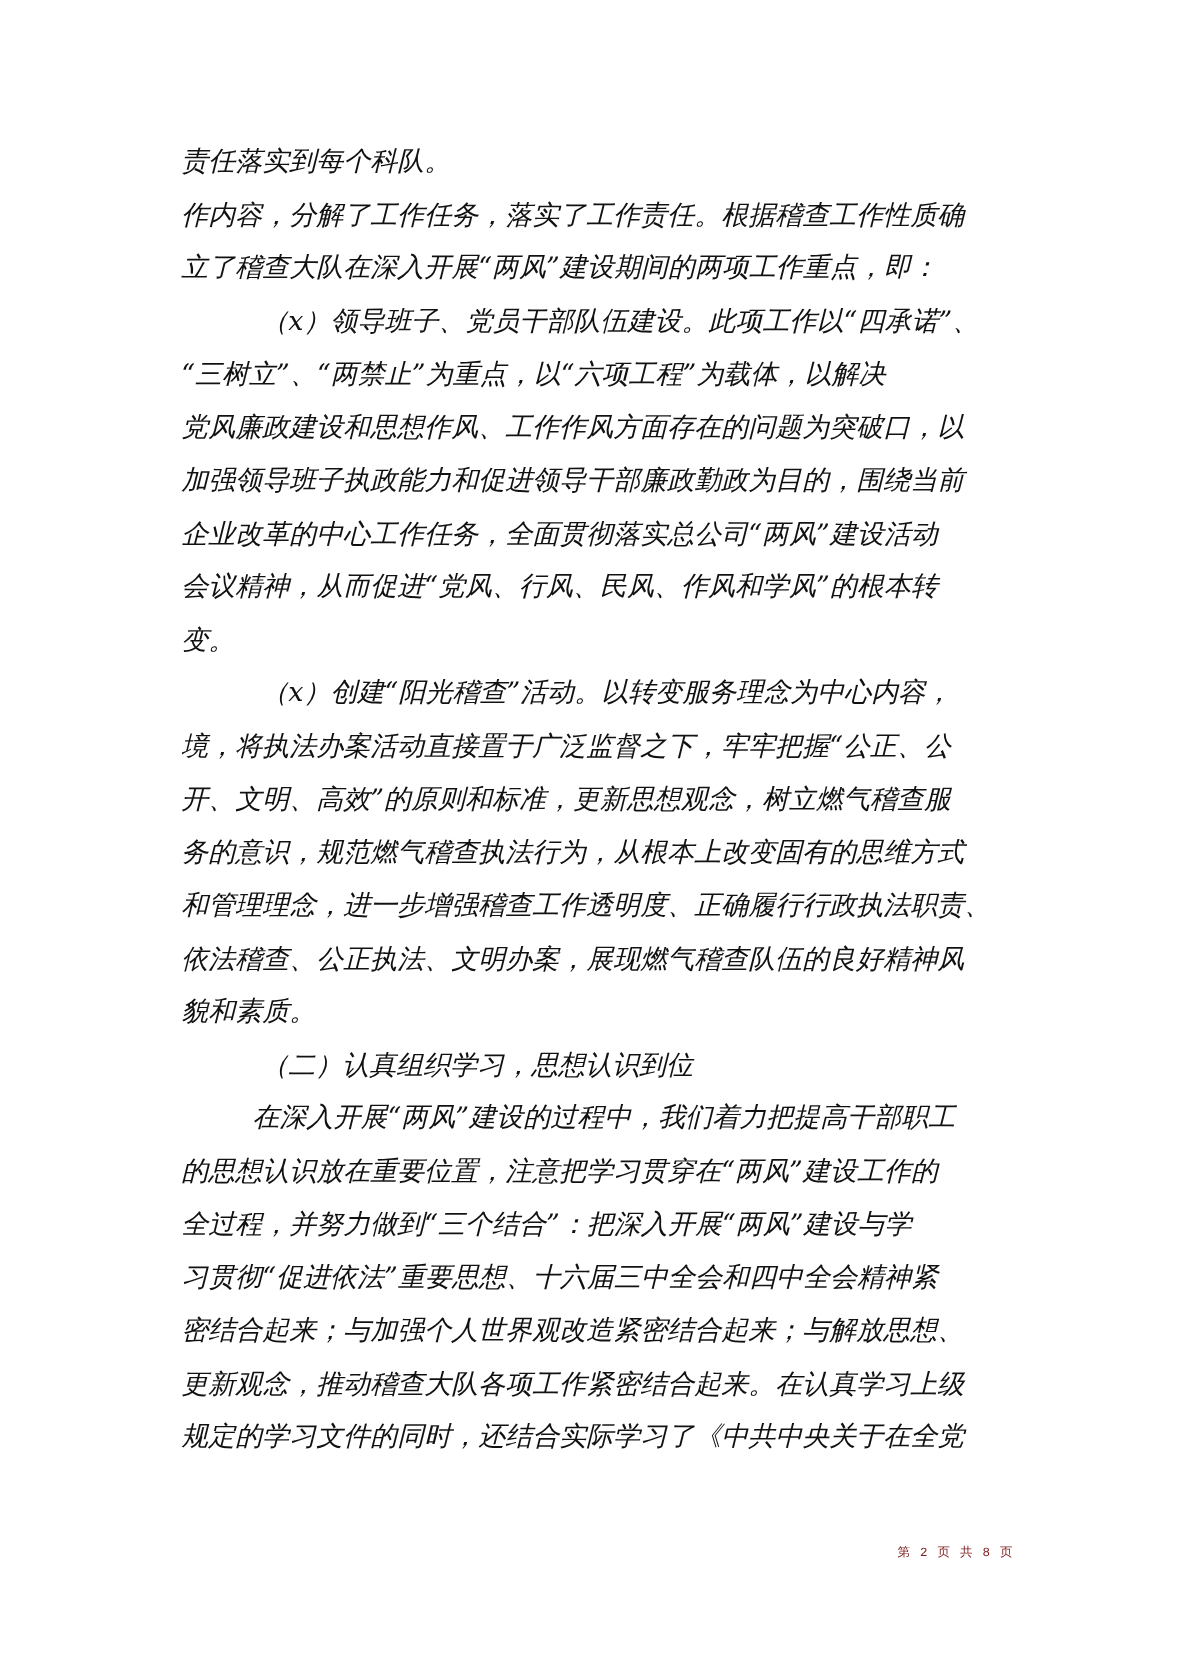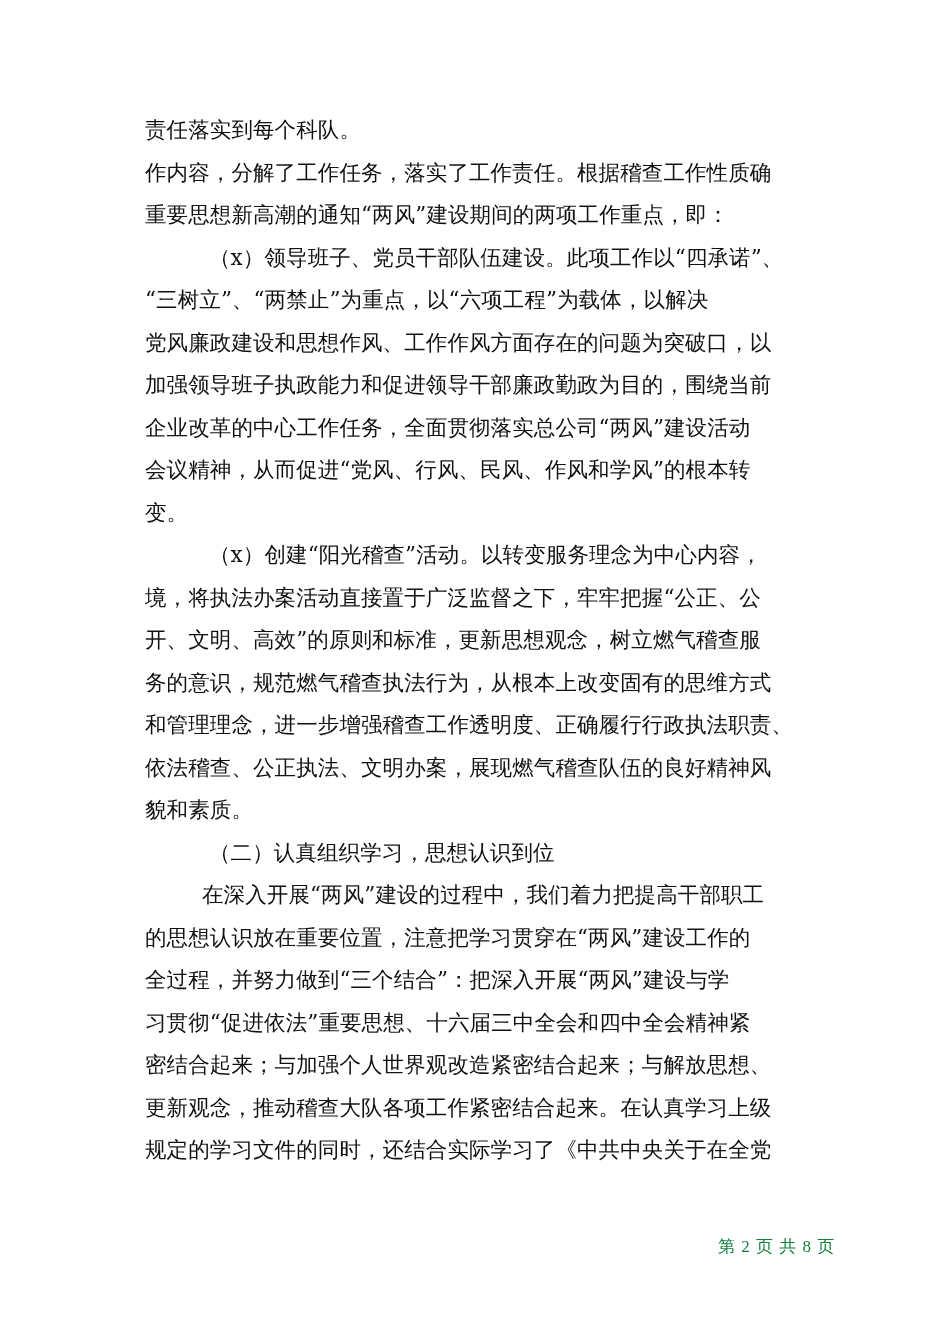--- a/index.html
+++ b/index.html
@@ -6,37 +6,37 @@
   body { width: 950px; height: 1344px; position: relative; overflow: hidden; }
   .page {
     position: absolute; left: 0; top: 0; width: 950px; height: 1344px; background: #fff;
   }
   .content {
     position: absolute; left: 145px; top: 109px; width: 662px;
     font-family: "DejaVu Serif", "Liberation Serif", serif;
     font-size: 21.5px; line-height: 42.5px; color: #111;
     text-align: justify; letter-spacing: 0.1px;
   }
-  .line { display: block; white-space: nowrap; height: 42.5px; }
+  .line { display: block; white-space: nowrap; height: 42.5px; font-style: italic; }
   .ind { padding-left: 57px; }
   .ind2 { padding-left: 64px; }
   .footer {
     position: absolute; left: 718px; top: 1235px;
-    font-family: Liberation Serif, serif;
-    font-size: 17px; color: #15803d; letter-spacing: 1px;
+    font-family: Liberation Mono, monospace;
+    font-size: 10px; color: #7f1d1d; letter-spacing: 1px;
   }
 </style>
 </head>
 <body>
 
 <div class="page">
   <div class="content">
     <span class="line">责任落实到每个科队。</span>
     <span class="line">作内容，分解了工作任务，落实了工作责任。根据稽查工作性质确</span>
-    <span class="line">重要思想新高潮的通知“两风”建设期间的两项工作重点，即：</span>
+    <span class="line">立了稽查大队在深入开展“两风”建设期间的两项工作重点，即：</span>
     <span class="line ind2">（x）领导班子、党员干部队伍建设。此项工作以“四承诺”、</span>
     <span class="line">“三树立”、“两禁止”为重点，以“六项工程”为载体，以解决</span>
     <span class="line">党风廉政建设和思想作风、工作作风方面存在的问题为突破口，以</span>
     <span class="line">加强领导班子执政能力和促进领导干部廉政勤政为目的，围绕当前</span>
     <span class="line">企业改革的中心工作任务，全面贯彻落实总公司“两风”建设活动</span>
     <span class="line">会议精神，从而促进“党风、行风、民风、作风和学风”的根本转</span>
     <span class="line">变。</span>
     <span class="line ind2">（x）创建“阳光稽查”活动。以转变服务理念为中心内容，</span>
     <span class="line">境，将执法办案活动直接置于广泛监督之下，牢牢把握“公正、公</span>
     <span class="line">开、文明、高效”的原则和标准，更新思想观念，树立燃气稽查服</span>

